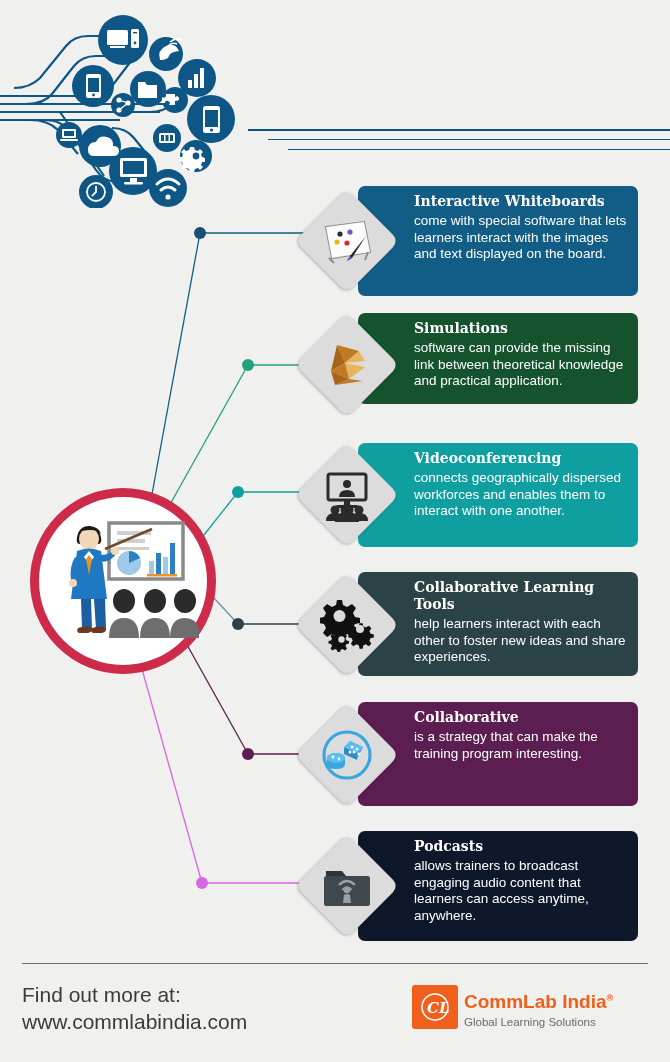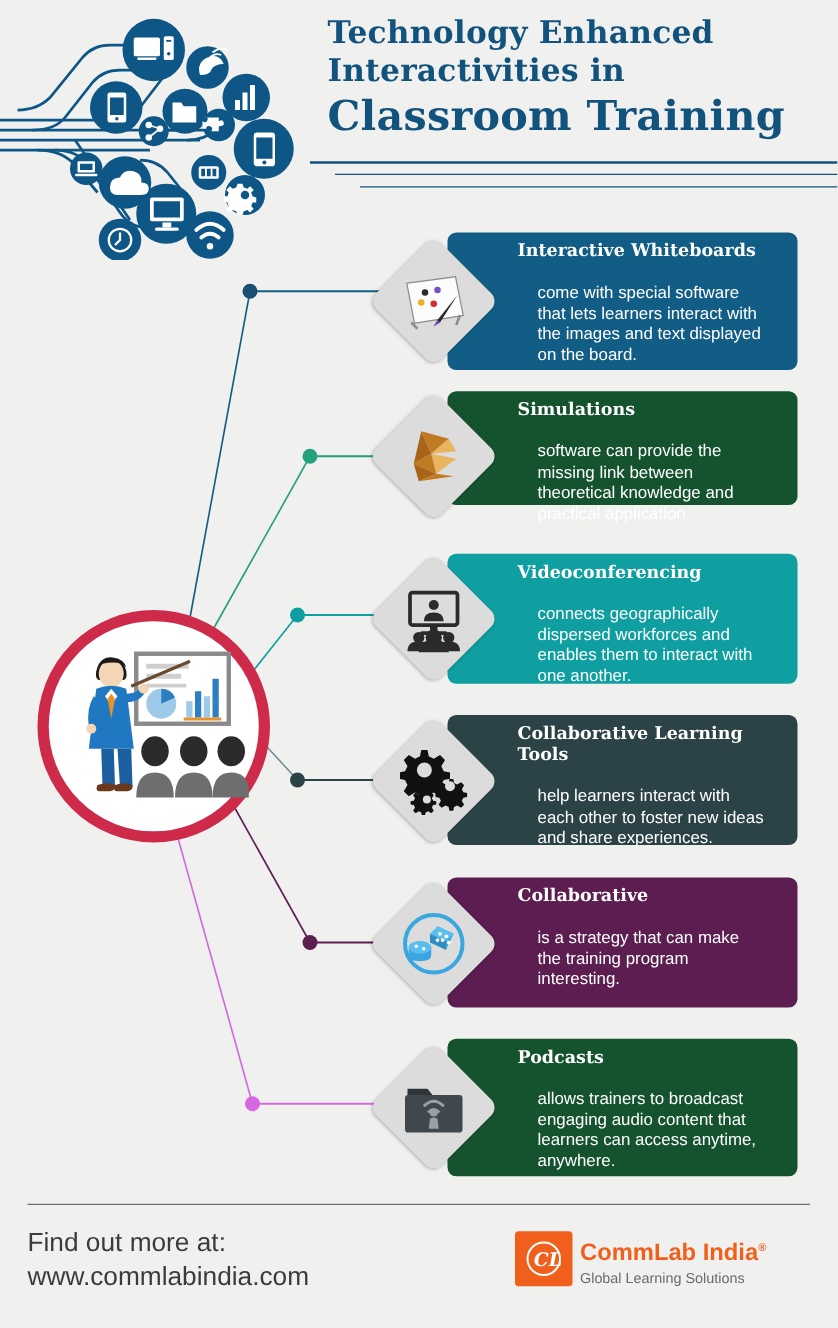--- a/index.html
+++ b/index.html
@@ -32,21 +32,21 @@
     border-radius:7px;color:#ffffff;
     box-sizing:border-box;
     padding:7px 10px 8px 56px;
   }
   .card-title{
     font-family:"DejaVu Serif", serif;
     font-weight:bold;font-size:14px;line-height:17px;
     margin:0 0 3px 0;
   }
   .card-body{
-    font-size:13.5px;line-height:16.6px;margin:16px;
+    font-size:13.5px;line-height:16.6px;margin:0;
   }
 
   
   .badge{
     position:absolute;width:74px;height:74px;
     left:310px;
     border-radius:9px;
     transform:rotate(45deg);
     background:#dcdcdc;
     box-shadow:0 1px 3px rgba(0,0,0,.28);
@@ -88,25 +88,20 @@
   #logo-name{font-size:19px;color:#f0601c;font-weight:bold;line-height:22px;position:relative;display:inline-block;}
   #logo-reg{font-size:9px;vertical-align:super;color:#f0601c;}
   #logo-tag{font-size:11.5px;color:#6b6b6b;line-height:15px;margin-top:2px;}
 </style>
 </head>
 <body>
 
 <div id="stage">
 
   <div id="header">
-    <div id="title-block">
-      <div class="t-line" id="t1">Technology Enhanced</div>
-      <div class="t-line" id="t2">Interactivities in</div>
-      <div class="t-line" id="t3">Classroom Training</div>
-    </div>
     <div class="rule" id="rule1"></div>
     <div class="rule" id="rule2"></div>
     <div class="rule" id="rule3"></div>
   </div>
 
   <div id="cluster">
     <svg width="245" height="200" viewBox="0 0 245 200">
       <g fill="none" stroke="#0d5685" stroke-width="2.2">
         <path d="M0 96 H150"></path>
         <path d="M0 104 H160"></path>
@@ -377,21 +372,21 @@
           <circle cx="35" cy="25" r="1.5"></circle>
             <circle cx="31" cy="25" r="1.5"></circle>
           <circle cx="40" cy="27" r="1.5"></circle>
           <circle cx="14" cy="30" r="1.4"></circle>
             <circle cx="20" cy="32" r="1.4"></circle>
         </g>
       </svg>
     </div>
   </div>
 
-  <div class="card" style="top:831px;height:110px;background:#14532d;">
+  <div class="card" style="top:831px;height:110px;background:#0f172a;">
     <div class="card-title">Podcasts</div>
     <div class="card-body">allows trainers to broadcast engaging audio content that learners can access anytime, anywhere.</div>
   </div>
   <div class="badge" style="top:849px;">
     <div class="badge-inner">
       <svg width="54" height="54" viewBox="0 0 54 54">
         <path d="M6 12 h16 l4 5 h22 v6 h-42z" fill="#2f3438"></path>
         <rect x="4" y="17" width="46" height="30" rx="2.5" fill="#41484d"></rect>
         <g fill="none" stroke="#9aa1a6" stroke-width="2.4">
           <path d="M19 26 q8-8 16 0"></path>

